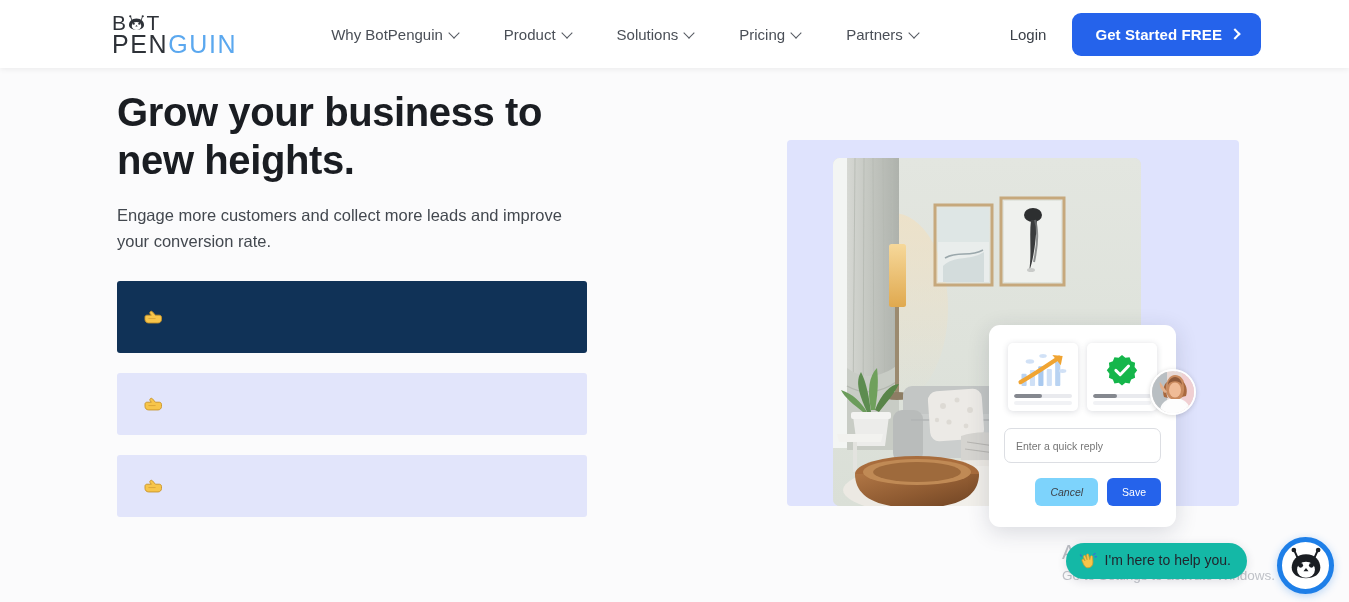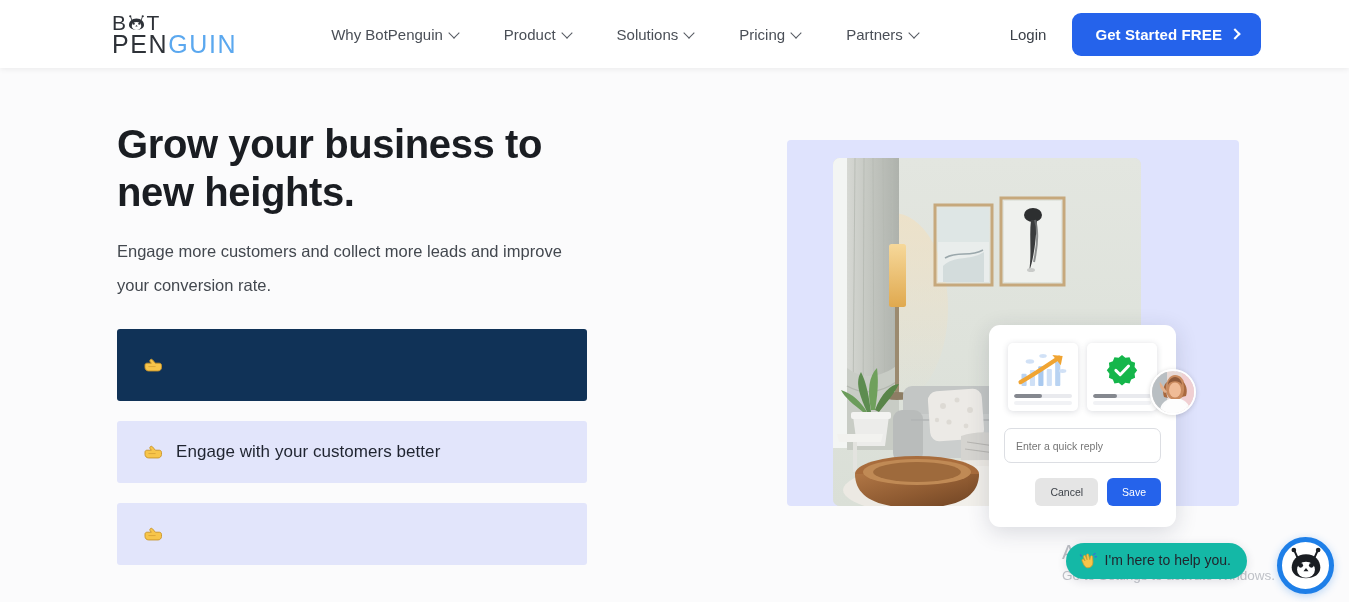--- a/index.html
+++ b/index.html
@@ -148,36 +148,36 @@
   
   .main {
     position: relative;
     display: flex;
     padding: 0 0 0 117px;
     height: 534px;
   }
 
   .hero-left {
     width: 470px;
-    padding-top: 52px;
+    padding-top: 20px;
     flex: 0 0 auto;
   }
 
   .hero-title {
     font-size: 40px;
     font-weight: 700;
     color: #1a1d22;
     line-height: 48px;
     letter-spacing: -0.4px;
   }
 
   .hero-sub {
     font-size: 16.5px;
     color: #43484f;
-    line-height: 34px;
+    line-height: 26px;
     margin-top: 18px;
     max-width: 452px;
   }
 
   .feature-list { margin-top: 27px; }
 
   .feature-card {
     border-radius: 3px;
     display: flex;
     align-items: center;
@@ -322,21 +322,21 @@
     margin-top: 15px;
   }
   .btn-cancel, .btn-save {
     border: none;
     border-radius: 6px;
     font-size: 10.5px;
     padding: 8px 15px;
     cursor: pointer;
     font-family: "Liberation Sans", sans-serif;
   }
-  .btn-cancel { background: #e5e5e5; color: #3d4249; }
+  .btn-cancel { background: #7dd3fc; color: #3d4249; font-style: italic; }
   .btn-save { background: #2563eb; color: #ffffff; }
 
   
   .watermark {
     position: absolute;
     right: 74px;
     bottom: 16px;
     text-align: left;
     pointer-events: none;
     z-index: 5;
@@ -473,21 +473,20 @@
         </span>
       </div>
 
       <div class="feature-card inactive">
         <span class="feature-emoji">
           <svg class="hand-ico" viewBox="0 0 24 20">
             <path d="M2 9.5 C2 8.2 3 7.3 4.3 7.3 L9.4 7.3 L8.1 5.6 C7.4 4.7 7.6 3.4 8.6 2.9 C9.4 2.5 10.4 2.7 10.9 3.4 L14.2 7.3 L18.8 7.3 C20.3 7.3 21.4 8.4 21.4 9.8 L21.4 12.4 C21.4 14.6 19.6 16.4 17.4 16.4 L6.2 16.4 C3.9 16.4 2 14.6 2 12.3 Z" fill="#f7c54a" stroke="#c9952b" stroke-width="1.1" stroke-linejoin="round"></path>
             <path d="M6.5 11.2 L14 11.2" stroke="#d8a437" stroke-width="1" stroke-linecap="round"></path>
           </svg>
         </span>
-        <span class="feature-label">Engage with your customers better</span>
       </div>
 
       <div class="feature-card inactive">
         <span class="feature-emoji">
           <svg class="hand-ico" viewBox="0 0 24 20">
             <path d="M2 9.5 C2 8.2 3 7.3 4.3 7.3 L9.4 7.3 L8.1 5.6 C7.4 4.7 7.6 3.4 8.6 2.9 C9.4 2.5 10.4 2.7 10.9 3.4 L14.2 7.3 L18.8 7.3 C20.3 7.3 21.4 8.4 21.4 9.8 L21.4 12.4 C21.4 14.6 19.6 16.4 17.4 16.4 L6.2 16.4 C3.9 16.4 2 14.6 2 12.3 Z" fill="#f7c54a" stroke="#c9952b" stroke-width="1.1" stroke-linejoin="round"></path>
             <path d="M6.5 11.2 L14 11.2" stroke="#d8a437" stroke-width="1" stroke-linecap="round"></path>
           </svg>
         </span>
       </div>

